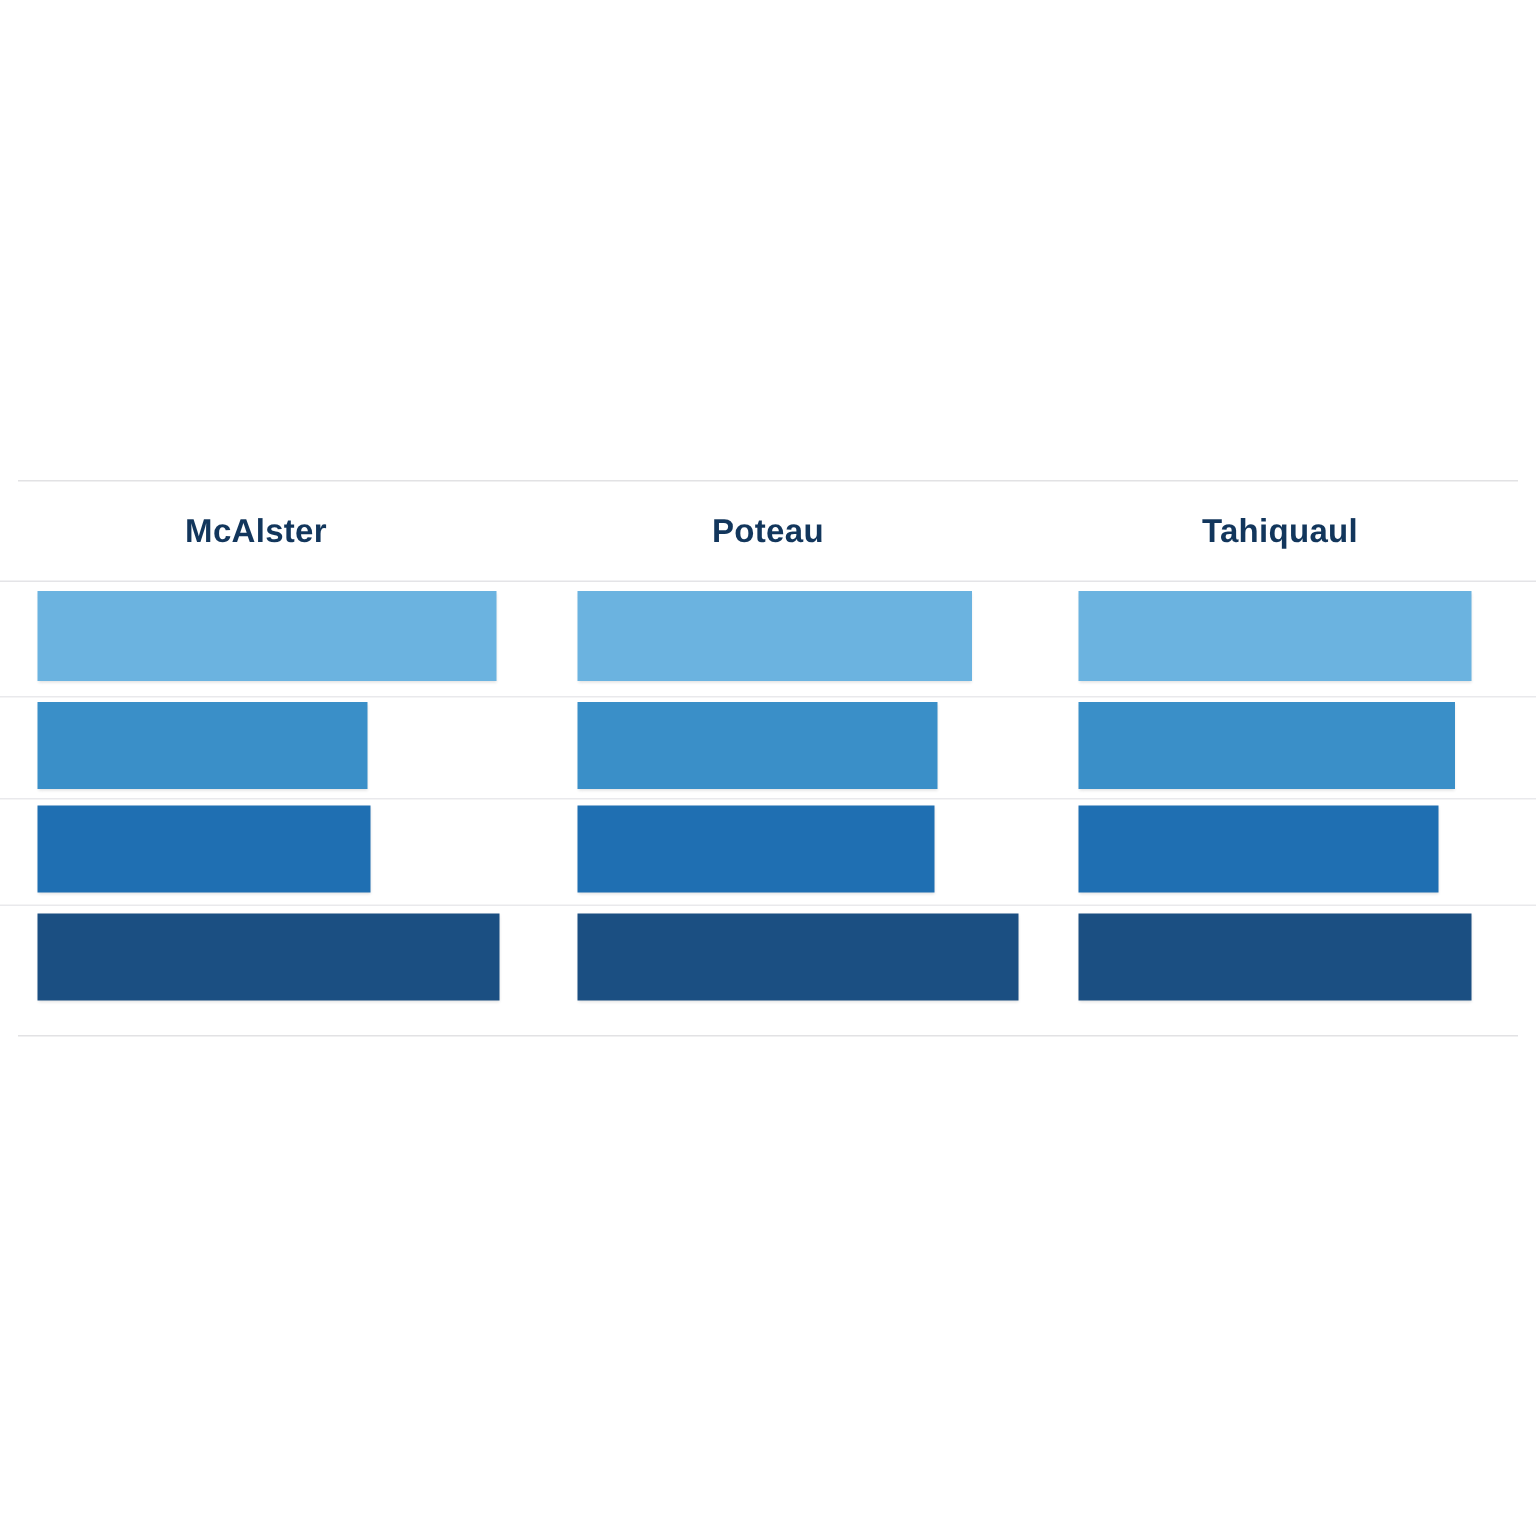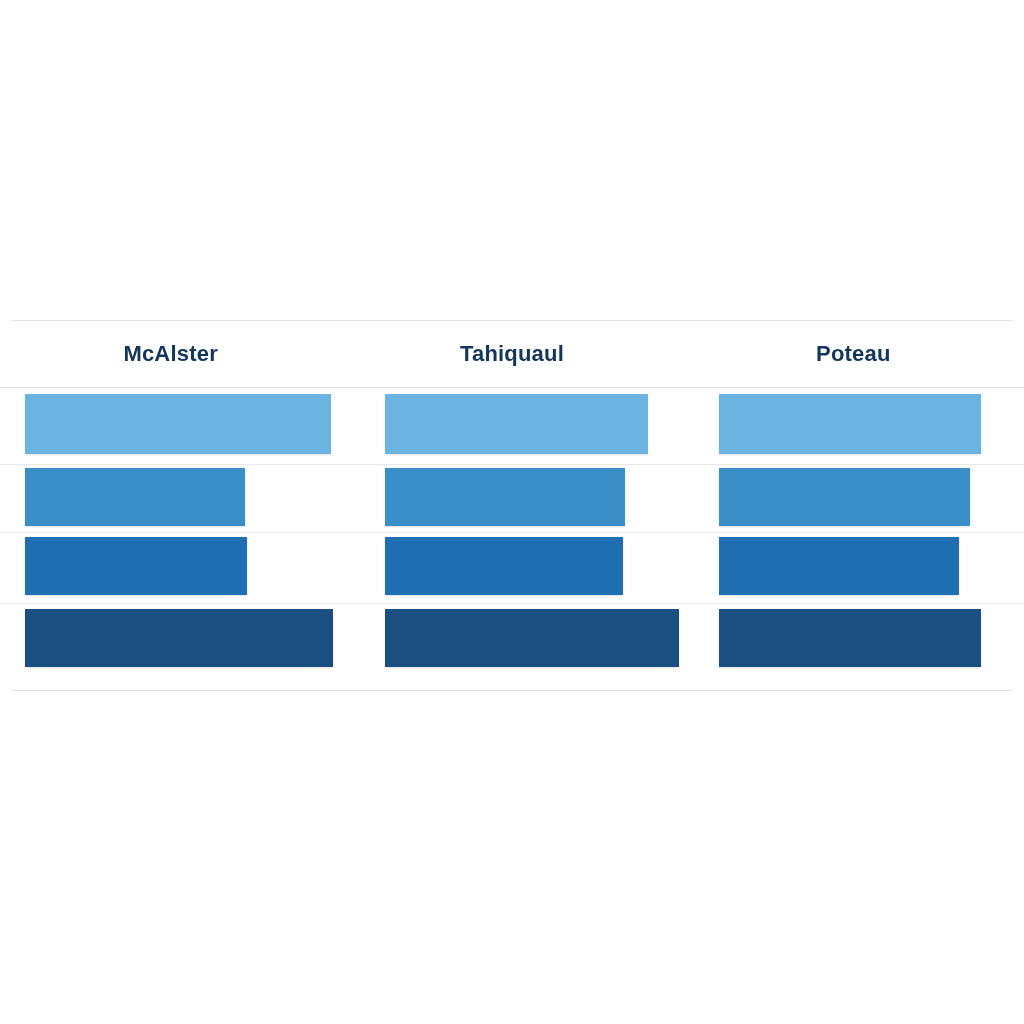--- a/index.html
+++ b/index.html
@@ -116,22 +116,22 @@
 <body>
 
 <div id="stage">
 
   <div class="table-block">
 
     <div class="rule top"></div>
 
     <div class="header-row">
       <div class="col-head">McAlster</div>
+      <div class="col-head">Poteau</div>
       <div class="col-head">Tahiquaul</div>
-      <div class="col-head">Poteau</div>
     </div>
 
     <div class="data-row r1 row-h-1 first">
       <div class="cell c0">
         <div class="bar">
           
           
         </div>
       </div>
       <div class="cell c1">

